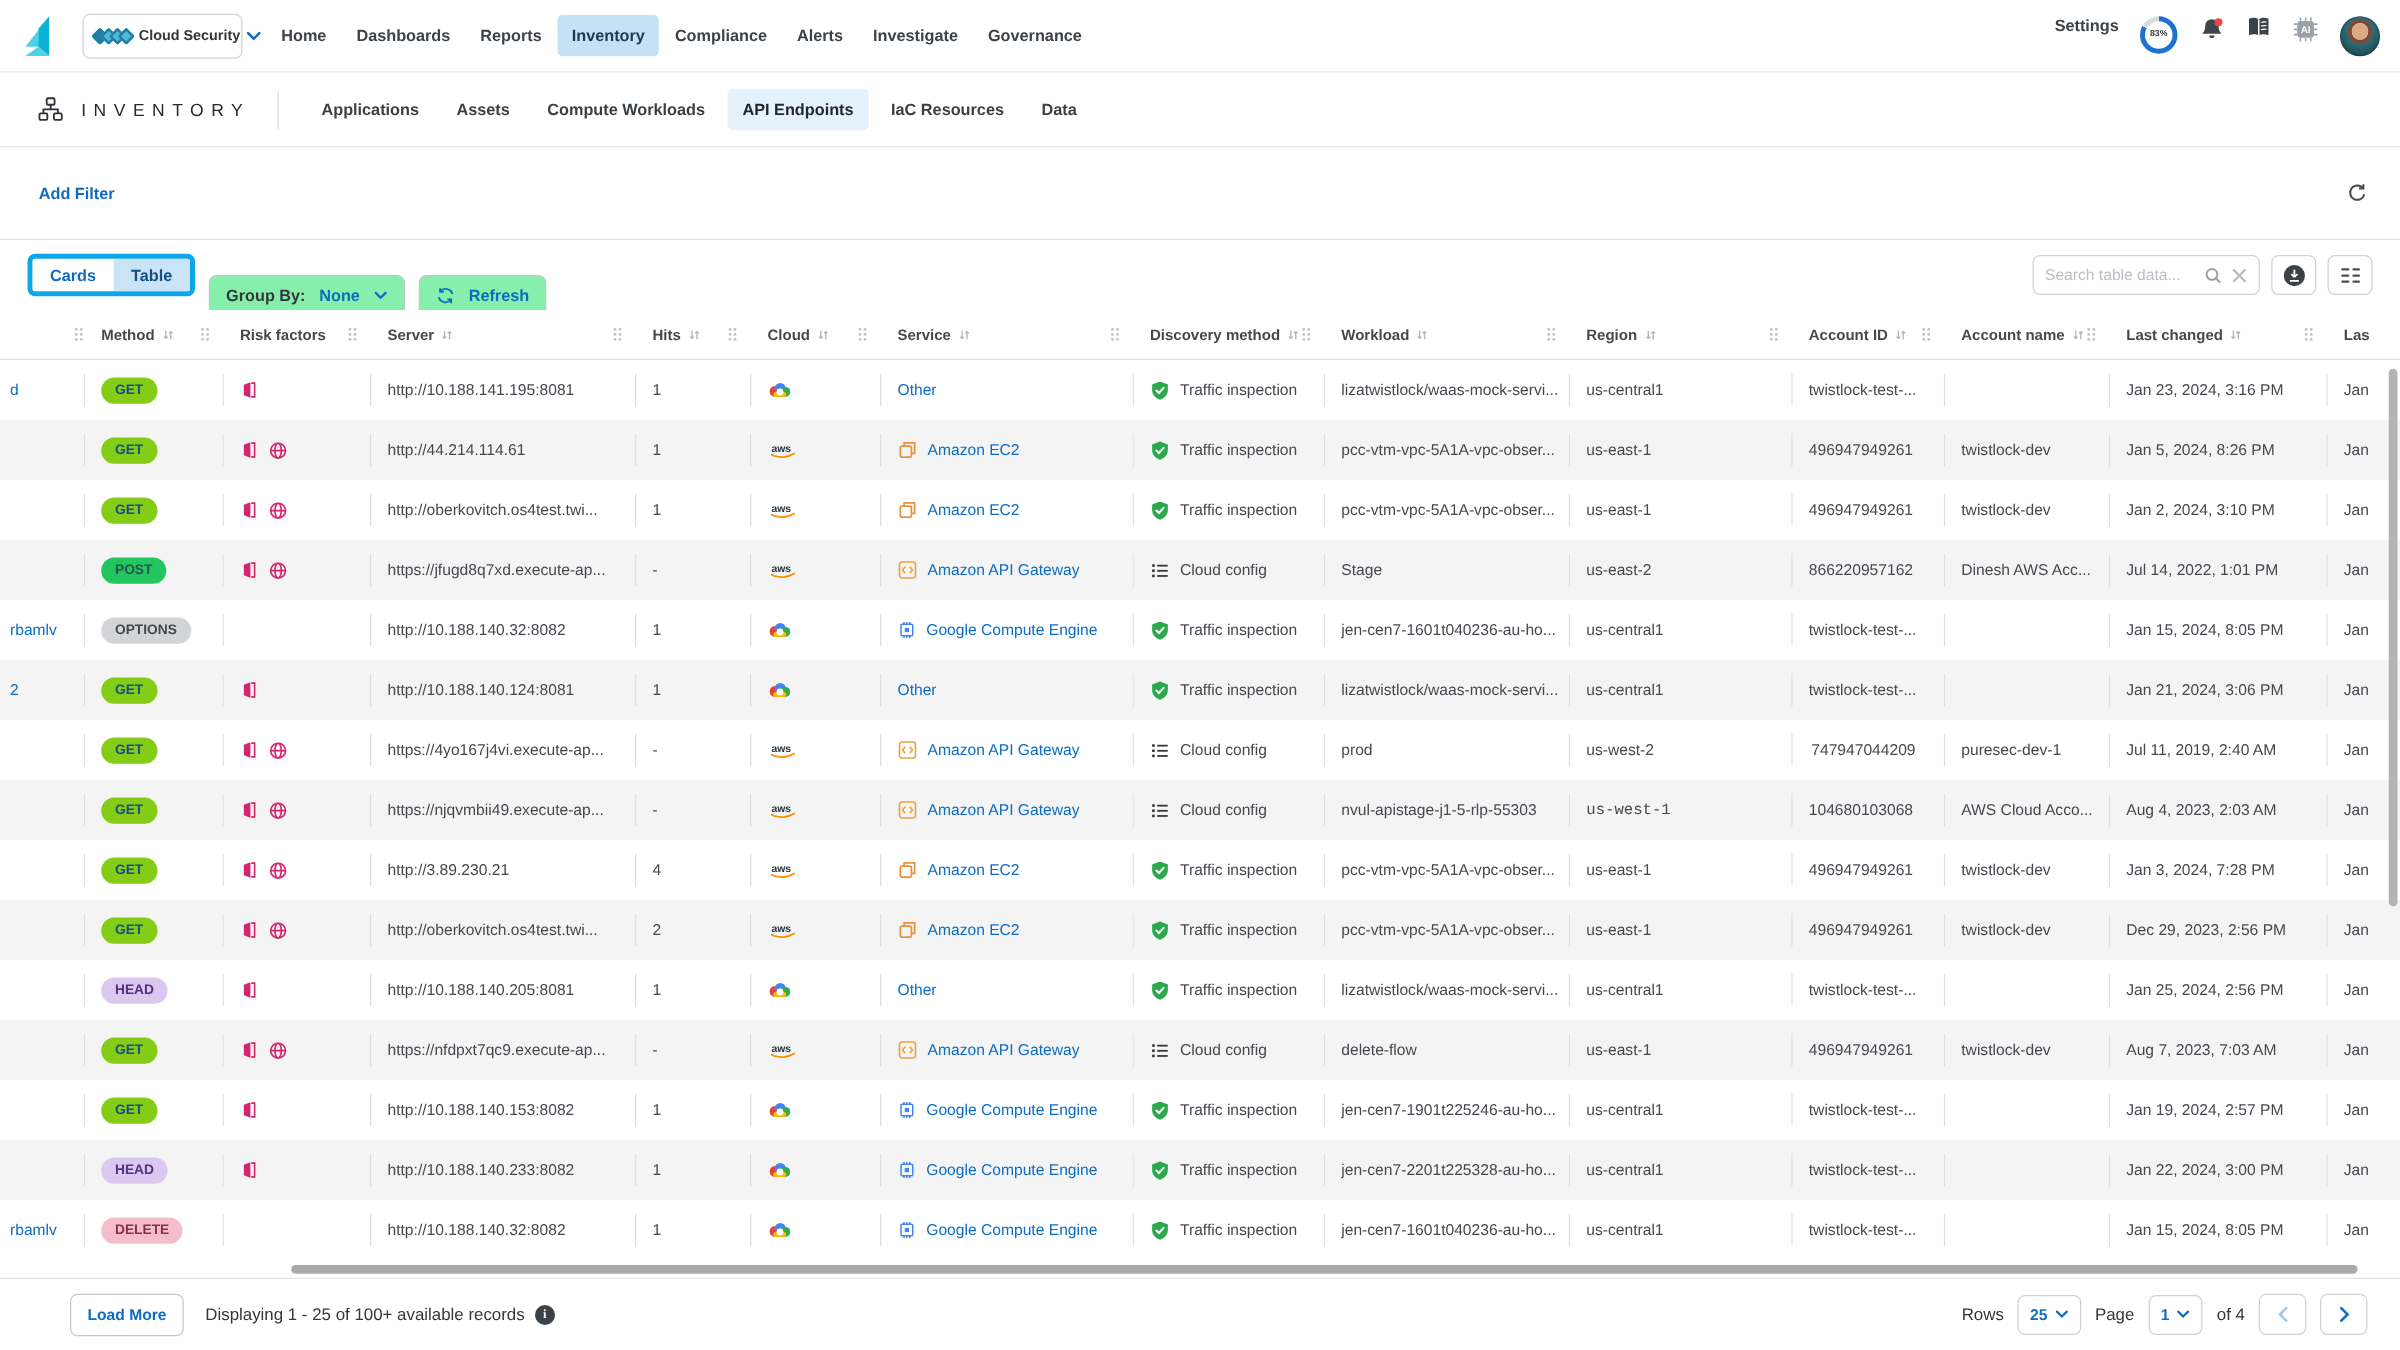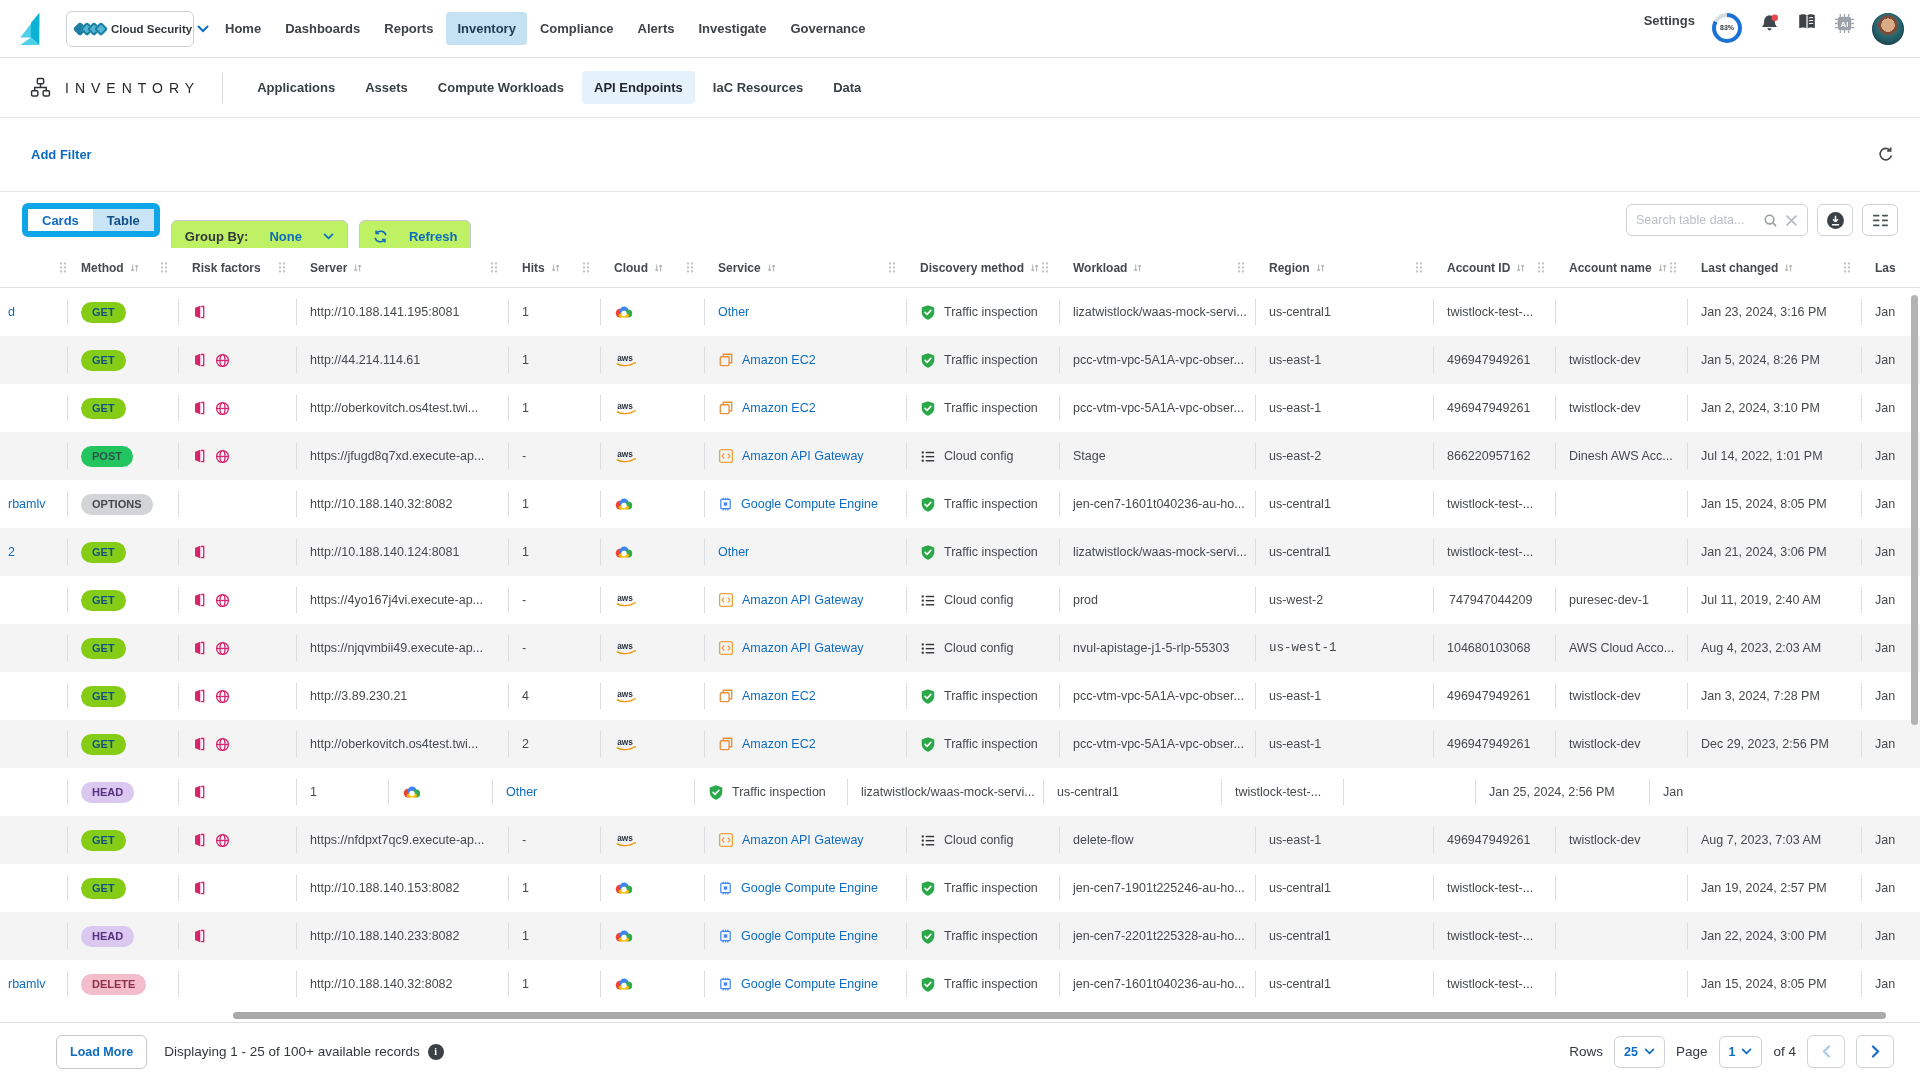--- a/index.html
+++ b/index.html
@@ -44,26 +44,26 @@
   .subtab.active { background:#e5f1fb; color:#23272b; }
 
   
   .filterbar { height:74px; display:flex; align-items:center; padding:0 26px 0 31px;
     border-bottom:1px solid #e3e3e3; background:#fff; }
   .addfilter { font-size:13px; font-weight:700; color:#0d6cc1; cursor:pointer; }
   .resetbtn { margin-left:auto; cursor:pointer; }
 
   
   .toolbar { height:56px; display:flex; align-items:center; padding:0 22px; gap:11px; background:#fff; }
-  .seg { display:flex; border:6px solid #0ea5e9; border-radius:6px; overflow:hidden; height:34px; }
+  .seg { display:flex; border:4px solid #0ea5e9; border-radius:6px; overflow:hidden; height:34px; }
   .segbtn { font-size:13px; font-weight:700; color:#0d6cc1; background:#fff; padding:0 14px;
     display:flex; align-items:center; cursor:pointer; }
   .segbtn.active { background:#c9e4f6; color:#114f86; }
-  .tbtn { height:34px; border:1px solid #c3c8cd; border-radius:6px; background:#bef264; padding:0 13px;
-    display:flex; align-items:center; gap:21px; font-size:13px; font-weight:700; cursor:pointer;margin-top:33px; }
+  .tbtn { height:34px; border:1px solid #c3c8cd; border-radius:6px; background:#86efac; padding:0 13px;
+    display:flex; align-items:center; gap:11px; font-size:13px; font-weight:700; cursor:pointer;margin-top:33px; }
   .tbtn .dark { color:#33373b; }
   .tbtn .blue { color:#0d6cc1; }
   .toolbar-right { margin-left:auto; display:flex; align-items:center; gap:9px; }
   .search { width:182px; height:32px; border:1px solid #cdd2d7; border-radius:6px;
     display:flex; align-items:center; padding:0 9px; gap:7px; background:#fff; }
   .search input { border:none; outline:none; flex:1; min-width:0; font-size:12.5px;
     font-family:"Liberation Sans",sans-serif; color:#45494e; }
   .search input::placeholder { color:#b9bfc5; }
   .sqbtn { width:36px; height:32px; border:1px solid #cdd2d7; border-radius:6px; background:#fff;
     display:flex; align-items:center; justify-content:center; cursor:pointer; }
@@ -1274,20 +1274,23 @@
         <div class="cell c-risk divl" style="width: 118px;">
           <span class="risks">
             <span style="display:flex">
               <svg width="13" height="16" viewBox="0 0 16 16">
                 <path d="M11 1.2h3.4v13.6H11" stroke="#d6246e" stroke-width="1.6" fill="none"></path>
                 <path d="M10.2.4 3.8 2.9v10.2l6.4 2.5z" fill="#d6246e"></path>
               </svg>
             </span>
           </span>
         </div>
+        <div class="cell c-server divl" style="width: 212px;">
+          <span>http://10.188.140.205:8081</span>
+        </div>
         <div class="cell c-hits divl" style="width: 92px;">
           <span>1</span>
         </div>
         <div class="cell c-cloud divl" style="width: 104px;">
           <span style="display:flex">
             <svg width="20" height="15" viewBox="0 0 20 14">
               <circle cx="6" cy="7.6" r="4.3" fill="#ea4335"></circle>
               <circle cx="10.2" cy="5.3" r="4.4" fill="#4285f4"></circle>
               <circle cx="14.2" cy="8" r="4" fill="#34a853"></circle>
               <rect x="4.6" y="8" width="10.4" height="4" rx="2" fill="#fbbc05"></rect>

